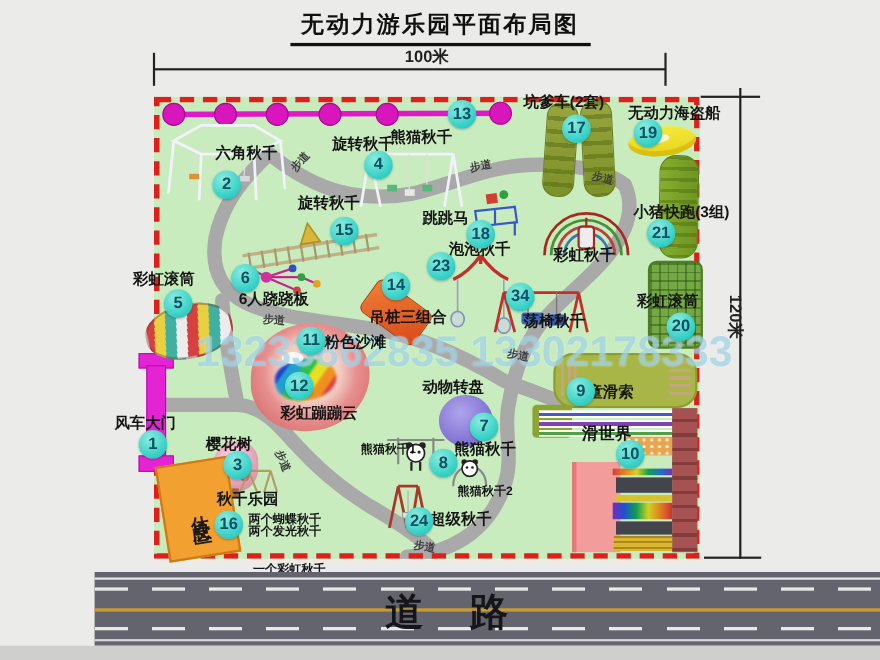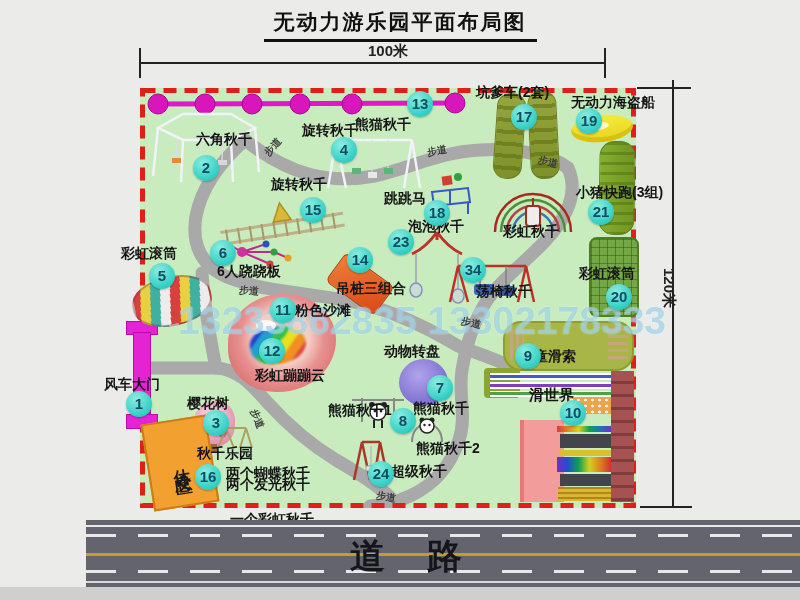--- a/index.html
+++ b/index.html
@@ -10,21 +10,21 @@
   #title{display:inline-block;font-size:21px;font-weight:700;color:#111;letter-spacing:2px;
          border-bottom:3px solid #111;padding:0 10px 3px;}
   
   .dimline{position:absolute;background:#222;z-index:9;}
   .dimtext{position:absolute;font-size:15px;font-weight:700;color:#222;z-index:9;white-space:nowrap;}
   
   #map{position:absolute;left:140px;top:88px;width:496px;height:420px;background:#c9ecbf;z-index:1;}
   #mapsvg{position:absolute;left:140px;top:88px;z-index:2;}
   
   .label{position:absolute;font-size:14px;font-weight:700;color:#151515;white-space:nowrap;z-index:6;line-height:1.1;}
-  .label.sm{font-size:14px;}
+  .label.sm{font-size:11px;}
   .badge{position:absolute;width:26px;height:26px;border-radius:50%;z-index:7;text-align:center;
          background:radial-gradient(circle at 38% 30%,#8cecdf,#3ad2c8 62%,#21b6ae);
          color:#0d4f63;font-size:15px;font-weight:700;line-height:26px;box-shadow:0 1px 2px rgba(0,0,0,.25);}
   .trail{position:absolute;font-size:10px;font-weight:700;color:#3c3c3c;z-index:5;white-space:nowrap;}
   .icon{position:absolute;z-index:3;}
   
   .wm{position:absolute;z-index:4;color:rgba(140,202,226,.62);font-weight:700;white-space:nowrap;
       text-shadow:0 0 2px rgba(255,255,255,.4);}
   
   #road{position:absolute;left:86px;top:520px;width:714px;height:67px;background:#64646e;z-index:8;}

